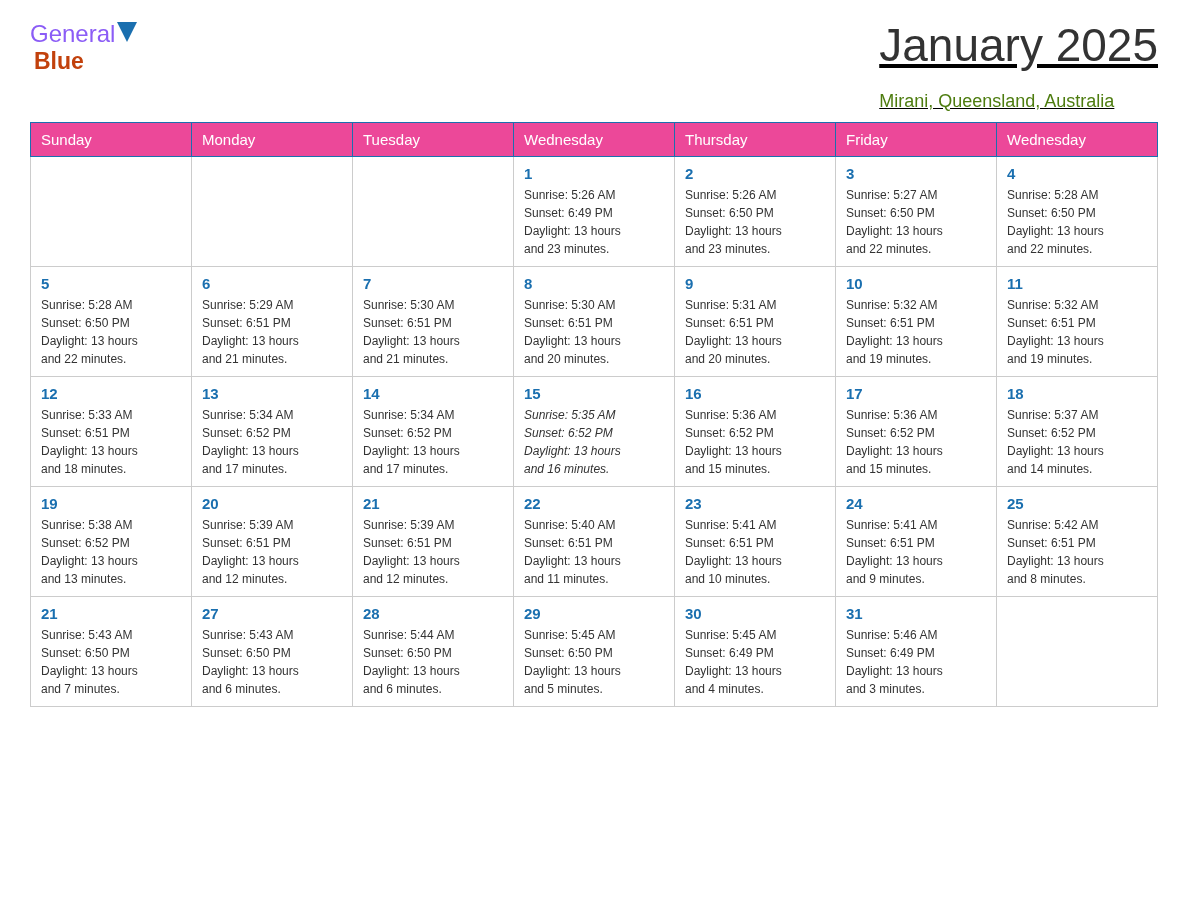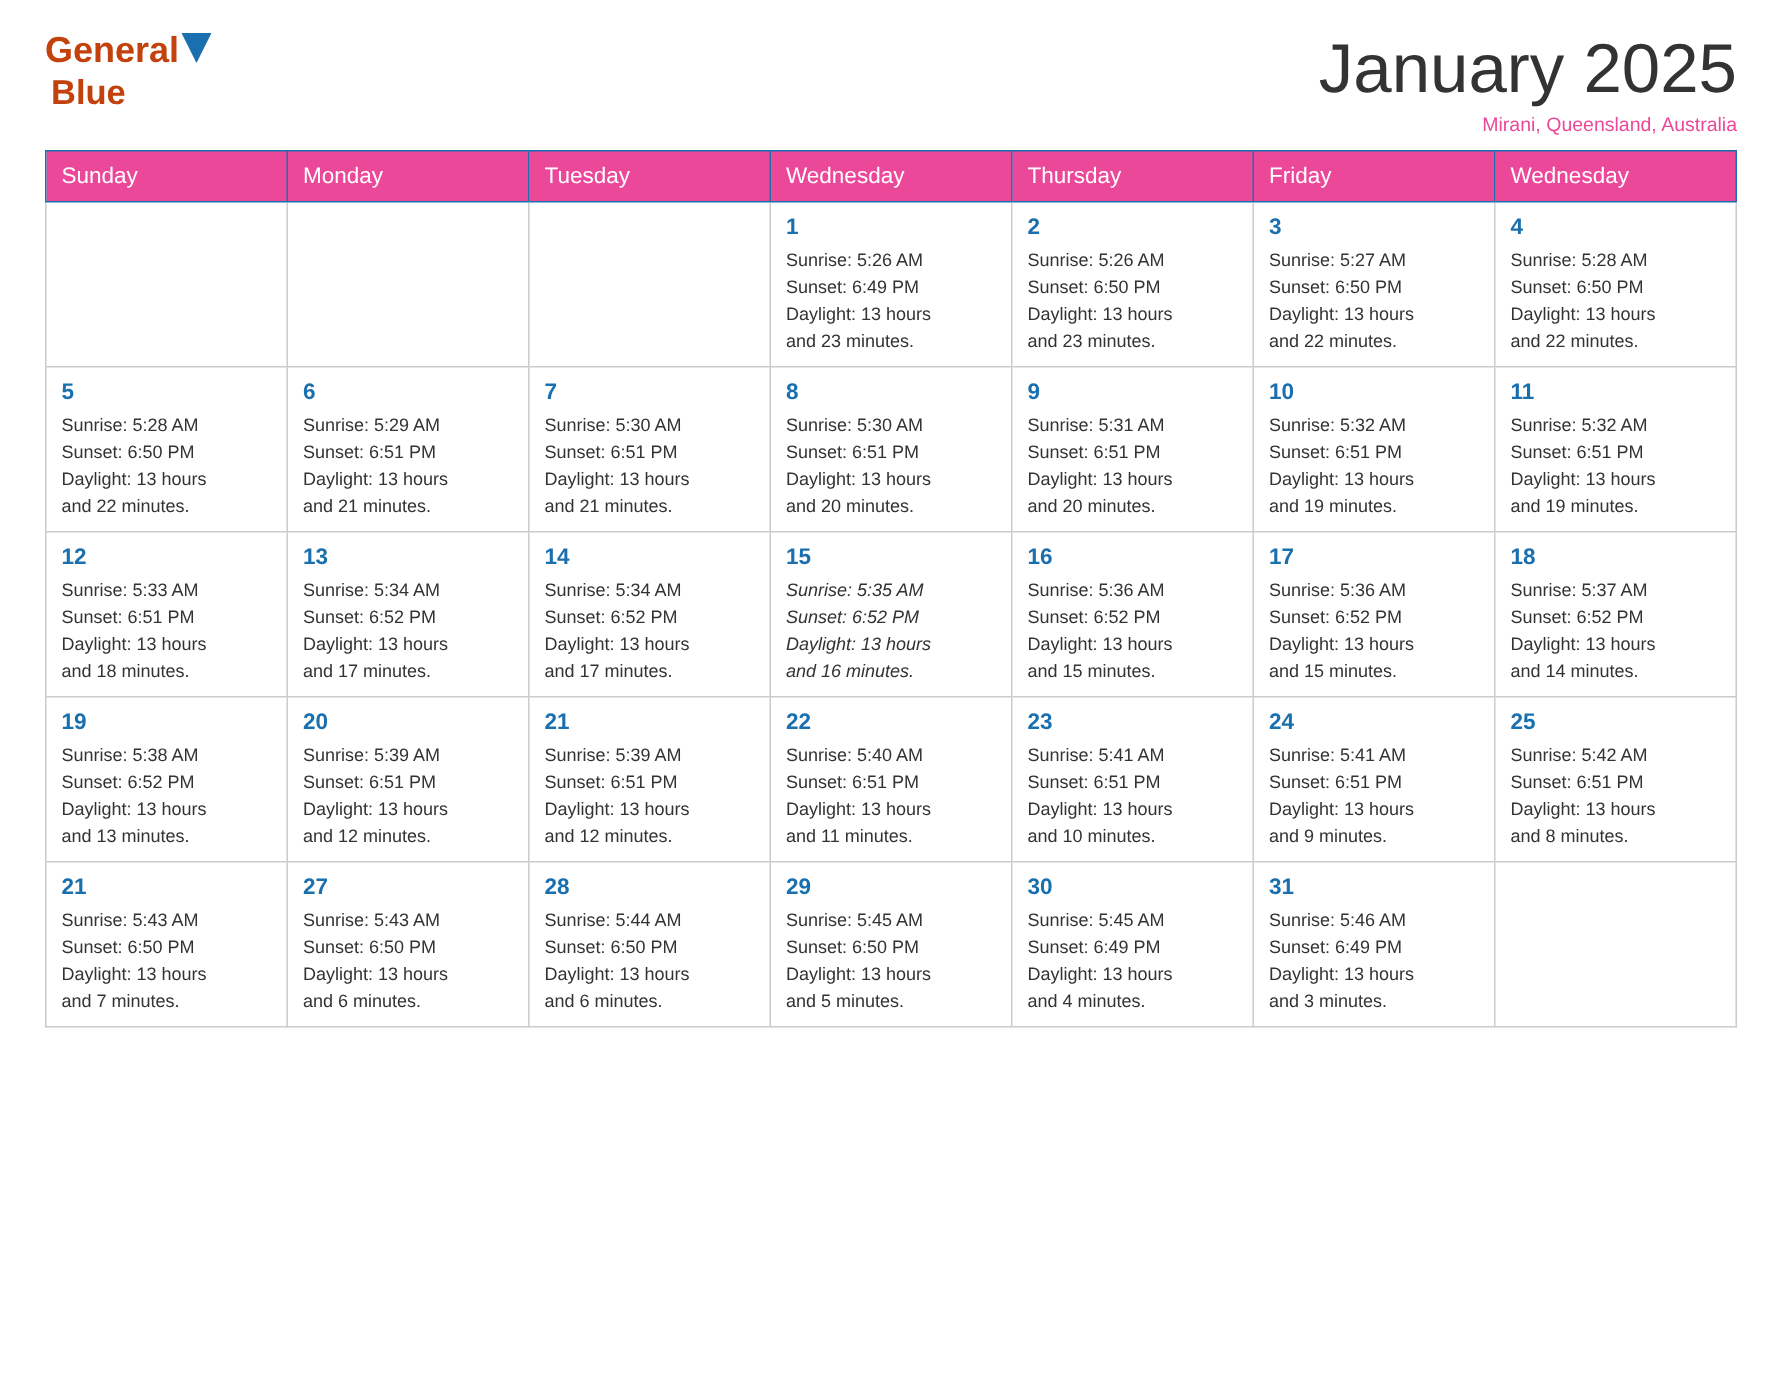--- a/index.html
+++ b/index.html
@@ -10,32 +10,32 @@
       width: 1188px;
       min-height: 918px;
     }
     .header {
       display: flex;
       justify-content: space-between;
       align-items: flex-start;
       margin-bottom: 10px;
     }
     .title-section {
-      text-align: right;
+      text-decoration: underline;
     }
     .month-title {
       font-size: 46px;
       font-weight: normal;
       color: #333;
       line-height: 1.1;
     }
     .location {
-      font-size: 13px;
-      color: #ec4899;
-      margin-top: 4px;
+      font-size: 18px;
+      color: #4d7c0f;
+      margin-top: 20px;
     }
     .calendar {
       width: 100%;
       border-collapse: collapse;
       margin-top: 10px;
     }
     .calendar th {
       background-color: #ec4899;
       color: #fff;
       font-size: 15px;
@@ -80,21 +80,21 @@
       align-items: center;
       margin-left: 4px;
     }
   </style>
 </head>
 <body>
 
 <div class="header">
   <div class="logo-wrapper">
     <div class="logo-line1">
-      <span style="font-size:24px;font-weight:bold;color:#c2410c;">General</span>
+      <span style="font-size:24px;font-weight:normal;color:#8b5cf6;">General</span>
       <div style="position:relative;display:inline-block;margin-left:2px;">
         <svg width="20" height="20" viewBox="0 0 20 20">
           <polygon points="0,0 20,0 10,20" fill="#1a6faf"></polygon>
         </svg>
       </div>
     </div>
     <div class="logo-line2">
       <span style="font-size:23px;font-weight:bold;color:#c2410c;">Blue</span>
     </div>
   </div>

